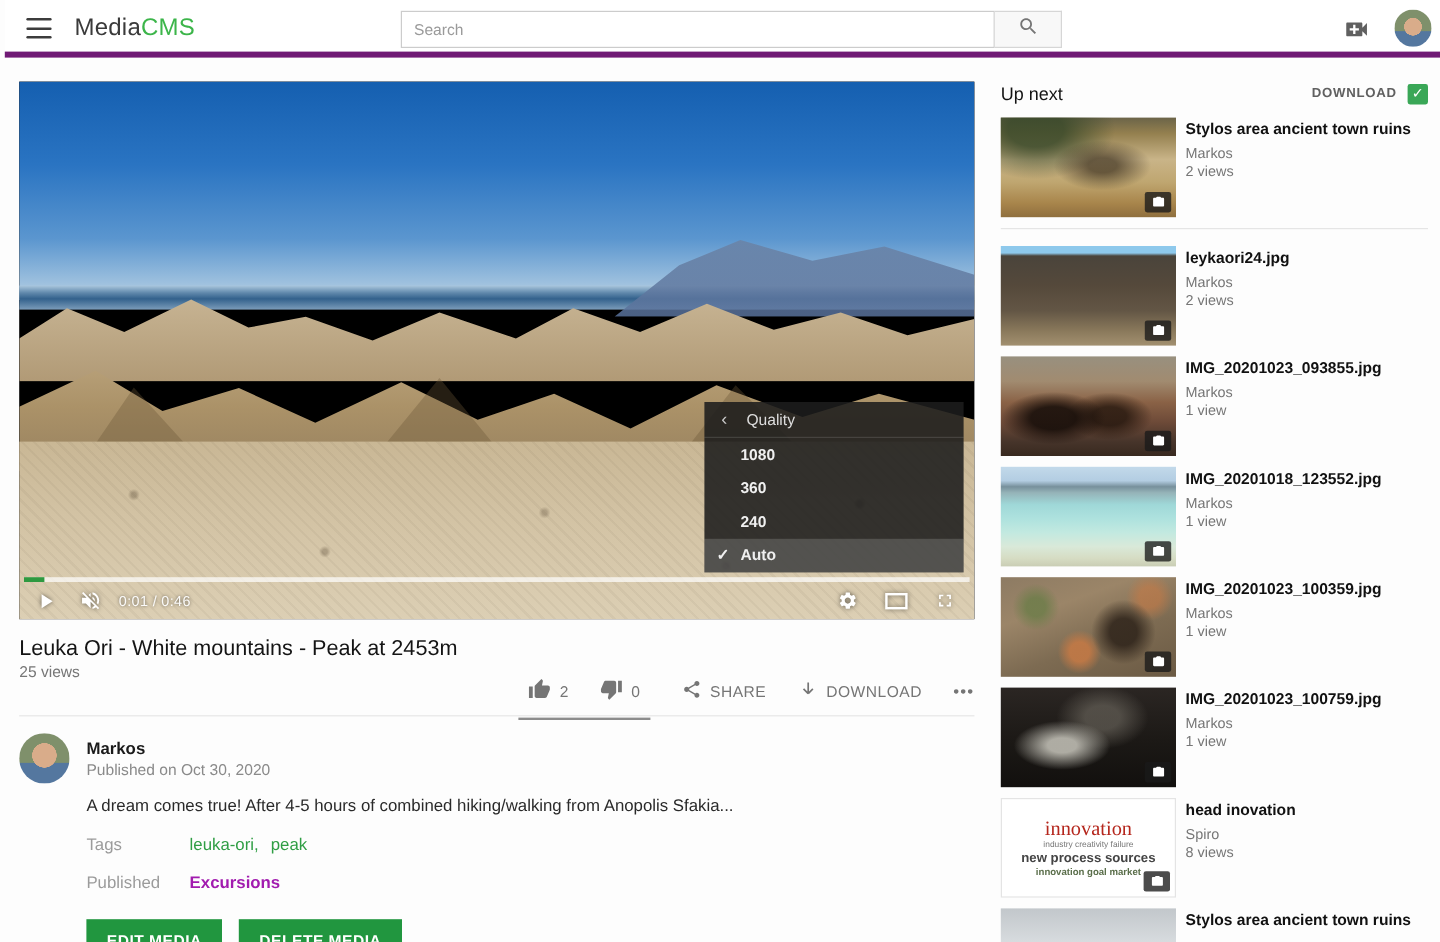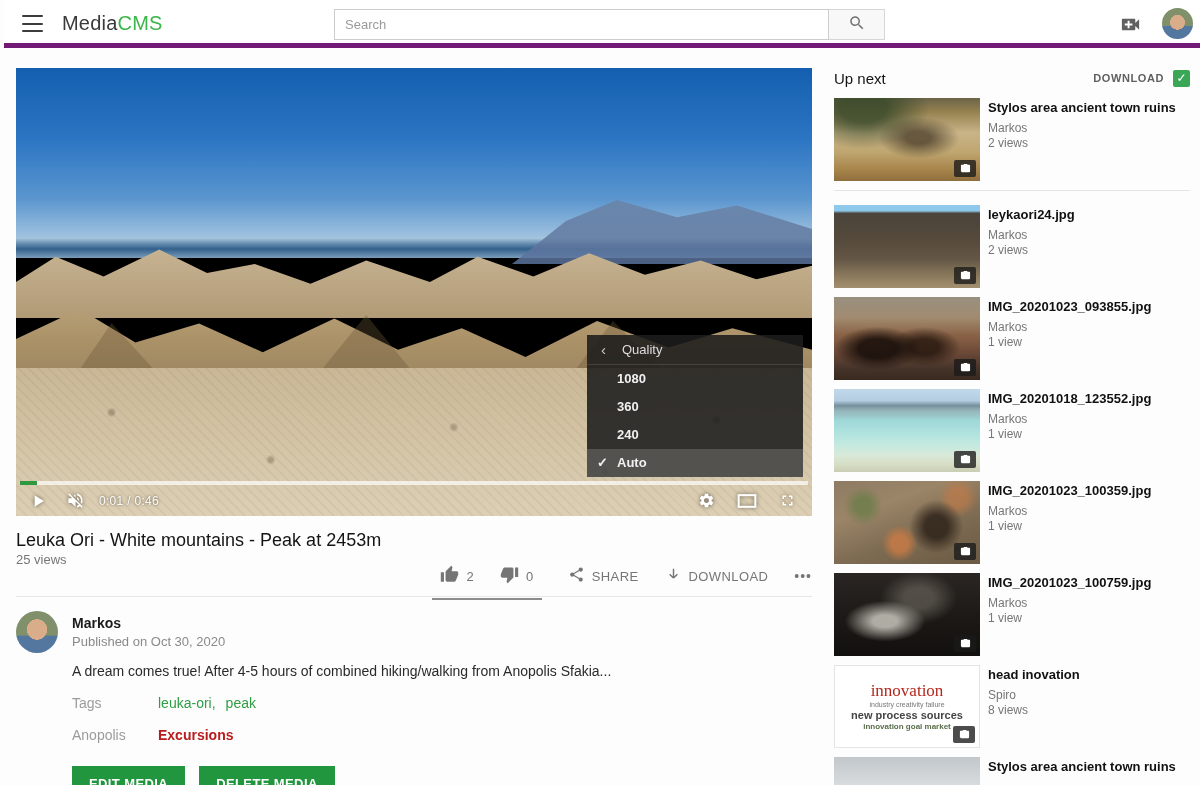--- a/index.html
+++ b/index.html
@@ -81,21 +81,21 @@
   
   .author-avatar { position:absolute; left:16px; top:611px; width:42px; height:42px; border-radius:50%; cursor:pointer;
       background: radial-gradient(circle at 50% 44%, #d9ac8a 0 32%, rgba(0,0,0,0) 33%),
                   linear-gradient(180deg, #7f906b 0 58%, #54779f 59% 100%); }
   .author-name { position:absolute; left:72px; top:615px; font-size:14px; font-weight:700; color:#1b1b1b; cursor:pointer; }
   .published { position:absolute; left:72px; top:634px; font-size:13px; color:#8a8a8a; }
   .description { position:absolute; left:72px; top:663px; width:640px; font-size:14px; color:#2a2a2a; }
   .row-label { position:absolute; left:72px; font-size:14px; color:#9b9b9b; }
   .row-value { position:absolute; left:158px; font-size:14px; }
   .tag-link { color:#2f9e44; text-decoration:none; margin-right:10px; cursor:pointer; }
-  .category-link { color:#b91c1c; font-weight:700; text-decoration:none; cursor:pointer; }
+  .category-link { color:#a21caf; font-weight:700; text-decoration:none; cursor:pointer; }
   .media-buttons { position:absolute; left:72px; top:766px; display:flex; gap:14px; }
   .green-btn { background:#21963f; color:#fff; border:none; font-family:"Liberation Sans", sans-serif;
       font-size:13px; font-weight:700; letter-spacing:.4px; padding:0 17px; height:34px; cursor:pointer; }
 
   
   .sidebar { position:absolute; left:834px; top:66px; width:356px; }
   .sidebar-header { display:flex; align-items:center; justify-content:space-between; height:24px; margin-bottom:8px; }
   .upnext-title { font-size:15px; font-weight:500; color:#141414; }
   .autoplay-wrap { display:flex; align-items:center; gap:9px; }
   .autoplay-label { font-size:11px; font-weight:700; color:#606060; letter-spacing:.6px; }
@@ -268,21 +268,21 @@
 
   <div class="author-avatar"></div>
   <div class="author-name">Markos</div>
   <div class="published">Published on Oct 30, 2020</div>
   <div class="description">A dream comes true! After 4-5 hours of combined hiking/walking from Anopolis Sfakia...</div>
 
   <div class="row-label" style="top:695px;">Tags</div>
   <div class="row-value" style="top:695px;">
     <a class="tag-link">leuka-ori,</a><a class="tag-link">peak</a>
   </div>
-  <div class="row-label" style="top:727px;">Anopolis</div>
+  <div class="row-label" style="top:727px;">Published</div>
   <div class="row-value" style="top:727px;">
     <a class="category-link">Excursions</a>
   </div>
   <div class="media-buttons">
     <button class="green-btn">EDIT MEDIA</button>
     <button class="green-btn">DELETE MEDIA</button>
   </div>
 
   <div class="sidebar">
     <div class="sidebar-header">

